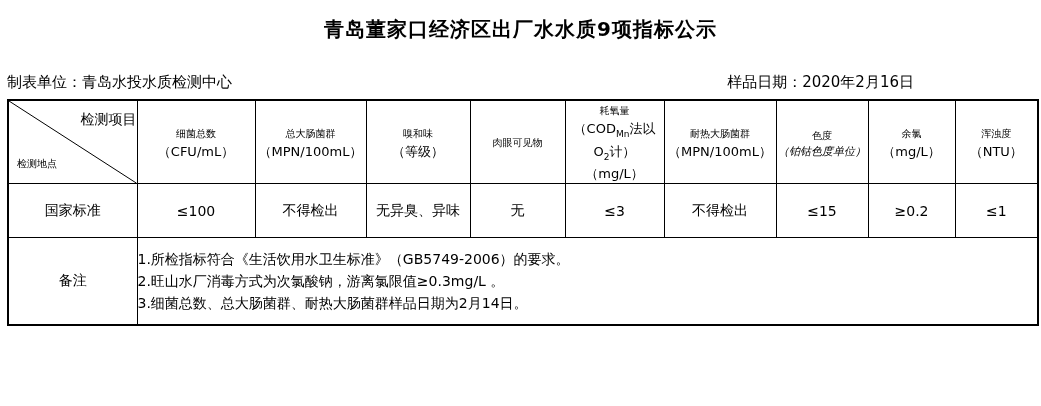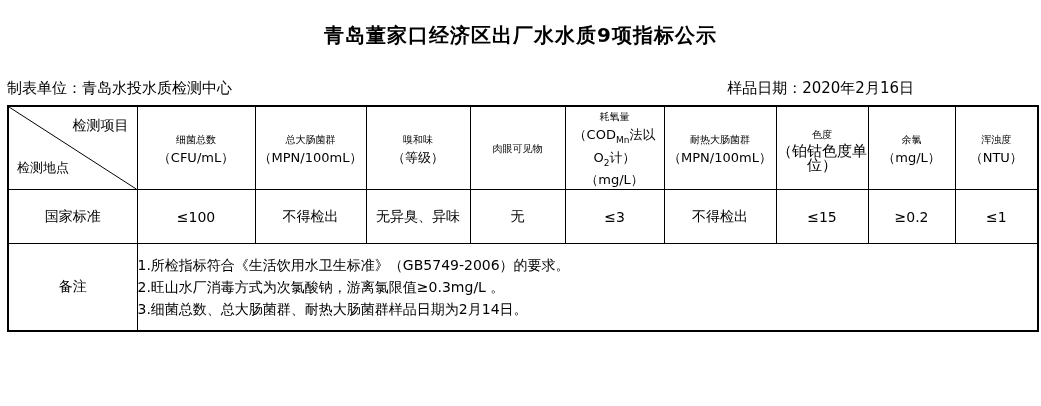--- a/index.html
+++ b/index.html
@@ -8,21 +8,21 @@
     background: #ffffff;
     font-family: "DejaVu Sans", "Liberation Sans", sans-serif;
     color: #000000;
   }
   .page { width: 1041px; height: 406px; position: relative; }
 
   .title {
     text-align: center;
     font-size: 20px;
     font-weight: bold;
-    padding-top: 22px;
+    padding-top: 16px;
     letter-spacing: 1px;
   }
 
   .meta-row {
     display: flex;
     justify-content: space-between;
     align-items: flex-start;
     margin: 0 7px;
     padding-top: 30px;
     padding-bottom: 7px;
@@ -44,37 +44,37 @@
     overflow: hidden;
   }
   table.wq { border: 2px solid #000; }
 
   tr.header-row td { height: 78px; }
   tr.data-row td  { height: 54px; }
   tr.notes-row td { height: 87px; }
 
   .h-title { font-size: 10px; line-height: 19px; }
   .h-unit  { font-size: 13px; line-height: 18px; }
-  .h-unit-small { font-size: 15px; line-height: 14px; }
+  .h-unit-small { font-size: 11px; line-height: 14px; font-style: italic; }
   .h-unit sub, .h-unit-small sub { font-size: 9px; }
 
   
   .diag-cell { position: relative; padding: 0; }
   .diag-cell svg {
     position: absolute; left: 0; top: 0;
     width: 100%; height: 100%;
     display: block;
   }
   .diag-top {
-    position: absolute; top: 10px; right: 8px;
+    position: absolute; top: 10px; right: 0;
     font-size: 14px;
   }
   .diag-bottom {
     position: absolute; bottom: 12px; left: 8px;
-    font-size: 13px;
+    font-size: 10px;
   }
 
   .notes-cell {
     text-align: left !important;
     font-size: 14px;
   }
   .notes-cell div { line-height: 22px; }
 </style>
 </head>
 <body>

